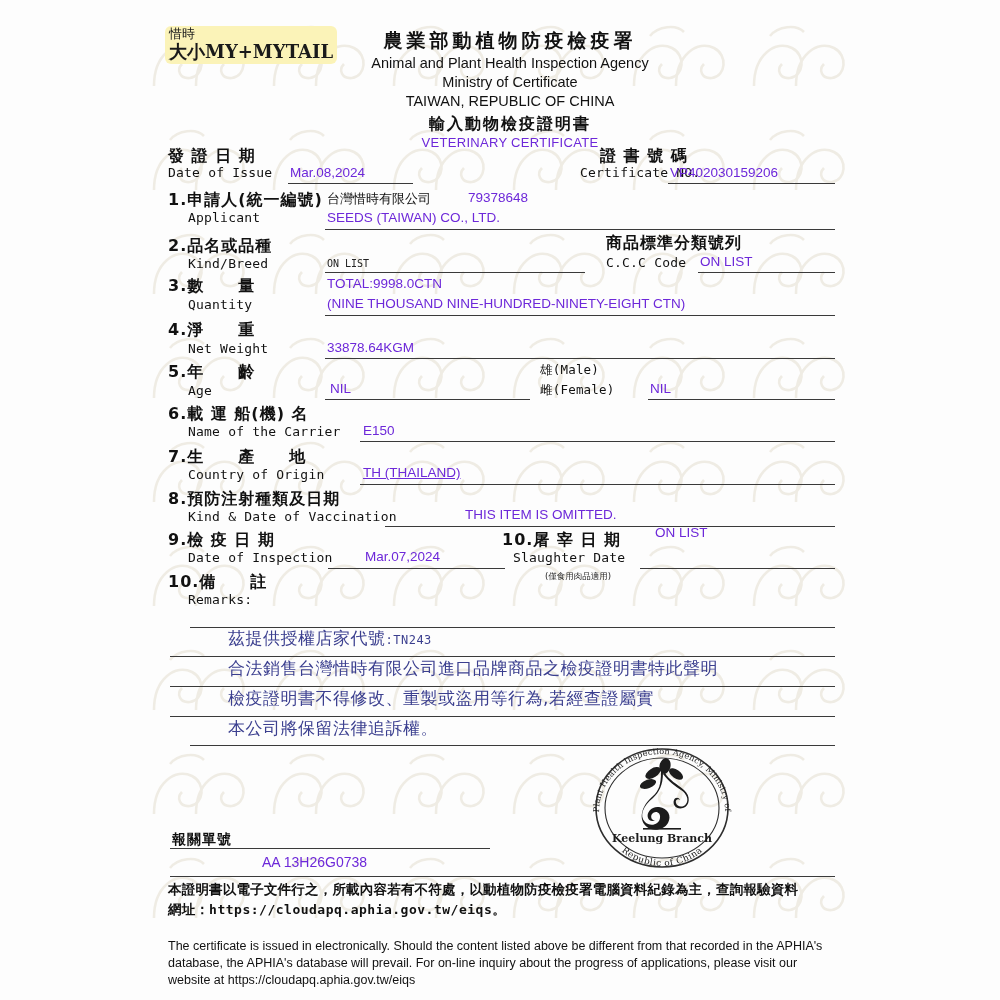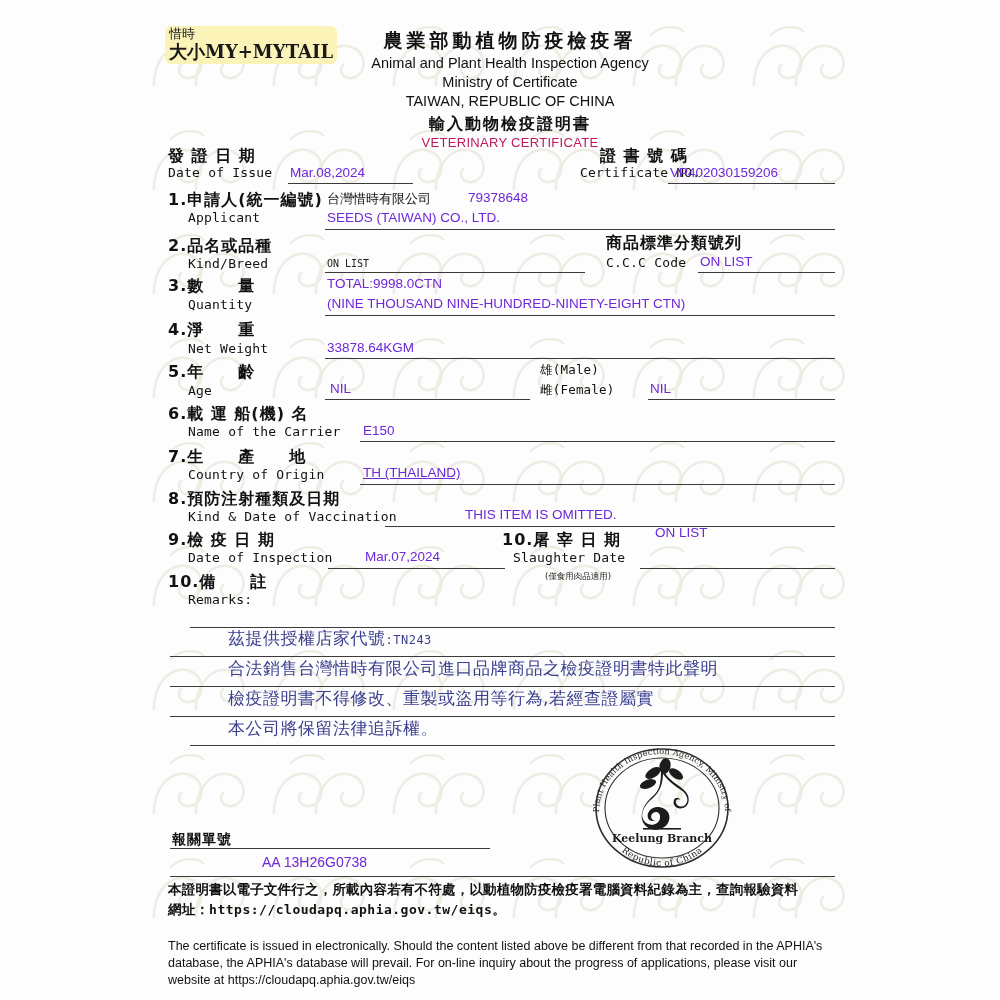--- a/index.html
+++ b/index.html
@@ -40,21 +40,21 @@
     line-height:1.12;
     border-radius:6px;
   }
   .badge .l1{font-family:"DejaVu Sans", sans-serif; font-size:13px; color:#1a1a1a;}
   .badge .l2{font-family:"DejaVu Serif", serif; font-size:18px; font-weight:bold; color:#1a1a1a; white-space:nowrap;}
 
   .hdr{position:absolute; left:300px; top:28px; width:420px; text-align:center;}
   .hdr .t-cn{font-family:"DejaVu Serif", serif; font-weight:bold; font-size:19px; letter-spacing:4px; color:#111;}
   .hdr .t-en{font-family:"Liberation Sans", sans-serif; font-size:14.5px; color:#111; line-height:1.32;}
   .hdr .t-cn2{font-family:"DejaVu Serif", serif; font-weight:bold; font-size:16px; letter-spacing:2px; margin-top:3px; color:#111;}
-  .hdr .t-en2{font-family:"Liberation Sans", sans-serif; font-size:13px; color:#be185d; letter-spacing:.3px;}
+  .hdr .t-en2{font-family:"Liberation Sans", sans-serif; font-size:13px; color:#6d28d9; letter-spacing:.3px;}
   .line{position:absolute; border-bottom:1.4px solid #3a3a3a;}
   .val-abs{position:absolute; font-family:"Liberation Sans", sans-serif; font-size:13.5px; color:#6d28d9; white-space:nowrap;text-align:right;}
   .val-cjk{position:absolute; font-family:"DejaVu Sans", sans-serif; font-size:13px; color:#111; white-space:nowrap;}
   .small-note{position:absolute; font-family:"DejaVu Sans", sans-serif; font-size:8.5px; color:#222;}
   .onlist-sm{position:absolute; font-family:"DejaVu Sans Mono", monospace; font-size:10px; color:#222;}
 
   
   .bluetxt{
     position:absolute;
     font-family:"DejaVu Sans", sans-serif;

